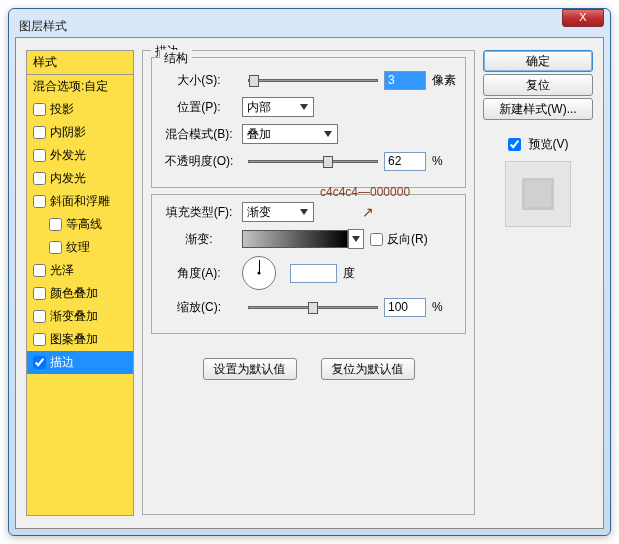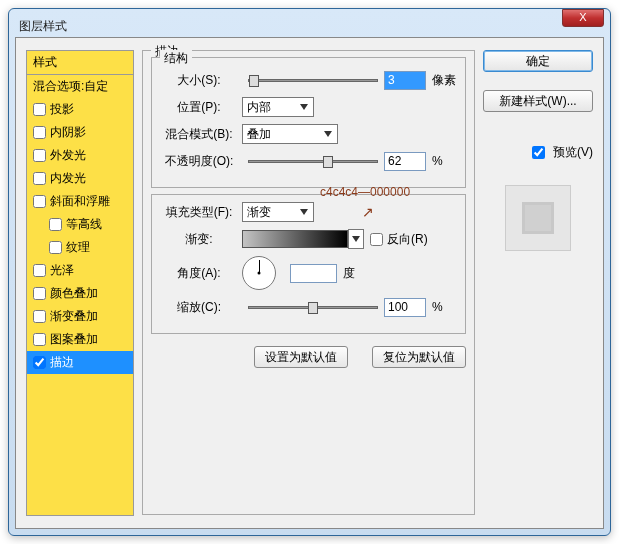--- a/index.html
+++ b/index.html
@@ -27,22 +27,22 @@
 .unit { margin-left: 6px; }
 .select { height: 20px; border: 1px solid #777; background: #fff; display: inline-flex; align-items: center; padding: 0 4px; position: relative; }
 .select .arrow { position: absolute; right: 2px; top: 2px; width: 14px; height: 14px; display: flex; align-items: center; justify-content: center; }
 .arrow svg { width: 8px; height: 6px; }
 .gradient-bar { width: 106px; height: 18px; border: 1px solid #555; background: linear-gradient(to right, #c4c4c4, #000); display: inline-block; vertical-align: middle; }
 .grad-annot { color: #8b3a1a; position: absolute; }
 .angle-dial { width: 34px; height: 34px; border: 1px solid #777; border-radius: 50%; background: #fff; position: relative; display: inline-block; vertical-align: middle; }
 .angle-dial::after { content: ''; position: absolute; width: 1px; height: 14px; background: #000; left: 50%; top: 3px; transform-origin: bottom center; }
 .angle-dial::before { content:''; position:absolute; width:3px; height:3px; background:#000; border-radius:50%; left:50%; top:50%; transform:translate(-50%,-50%); }
 .btn { height: 22px; border: 1px solid #888; background: linear-gradient(to bottom,#fdfdfd,#e6e6e6); border-radius: 3px; padding: 0 10px; cursor: pointer; display: inline-flex; align-items: center; justify-content: center; }
-.btn-row { display: flex; gap: 24px; justify-content: flex-end; margin-top: 12px; }
-.right-panel { width: 110px; display: flex; flex-direction: column; gap: 18px; align-items: flex-end; }
+.btn-row { display: flex; gap: 24px; justify-content: center; margin-top: 24px; }
+.right-panel { width: 110px; display: flex; flex-direction: column; gap: 2px; align-items: center; }
 .right-panel .btn { width: 100%; }
 .btn.primary { border: 1px solid #3a8ad0; box-shadow: 0 0 0 1px #7fb8e8 inset; }
 .preview-check { display: flex; align-items: center; justify-content: center; gap: 4px; margin-top: 14px; }
 .preview-box { width: 66px; height: 66px; background: #e6e6e6; border: 1px solid #ccc; margin: 6px auto 0 auto; display:flex; align-items:center; justify-content:center; }
 .preview-box-inner { width: 26px; height: 26px; background: #d0d0d0; box-shadow: 0 0 0 3px #c8c8c8; }
 .checkbox { width: 13px; height: 13px; margin: 0 4px 0 0; }
 .arrow-ne { color:#8b3a1a; font-size:14px; }
 </style>
 </head>
 <body>
@@ -208,20 +208,21 @@
 
         <div class="btn-row">
           <div class="btn">设置为默认值</div>
           <div class="btn">复位为默认值</div>
         </div>
       </div>
     </div>
 
     <div class="right-panel">
       <div class="btn primary">确定</div>
+      <div class="btn">复位</div>
       <div class="btn">新建样式(W)...</div>
       <div class="preview-check">
         <input type="checkbox" checked="" class="checkbox" style="">
         <span>预览(V)</span>
       </div>
       <div class="preview-box">
         <div class="preview-box-inner"></div>
       </div>
     </div>
 

